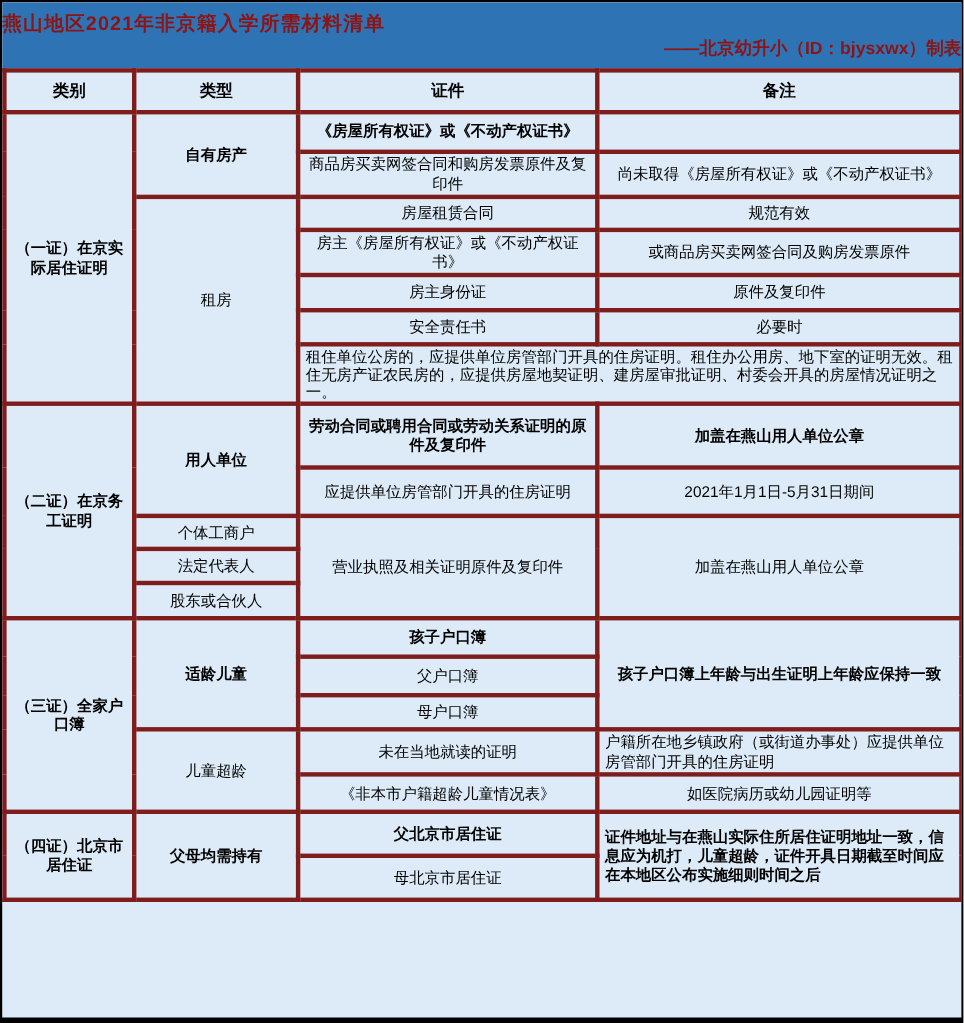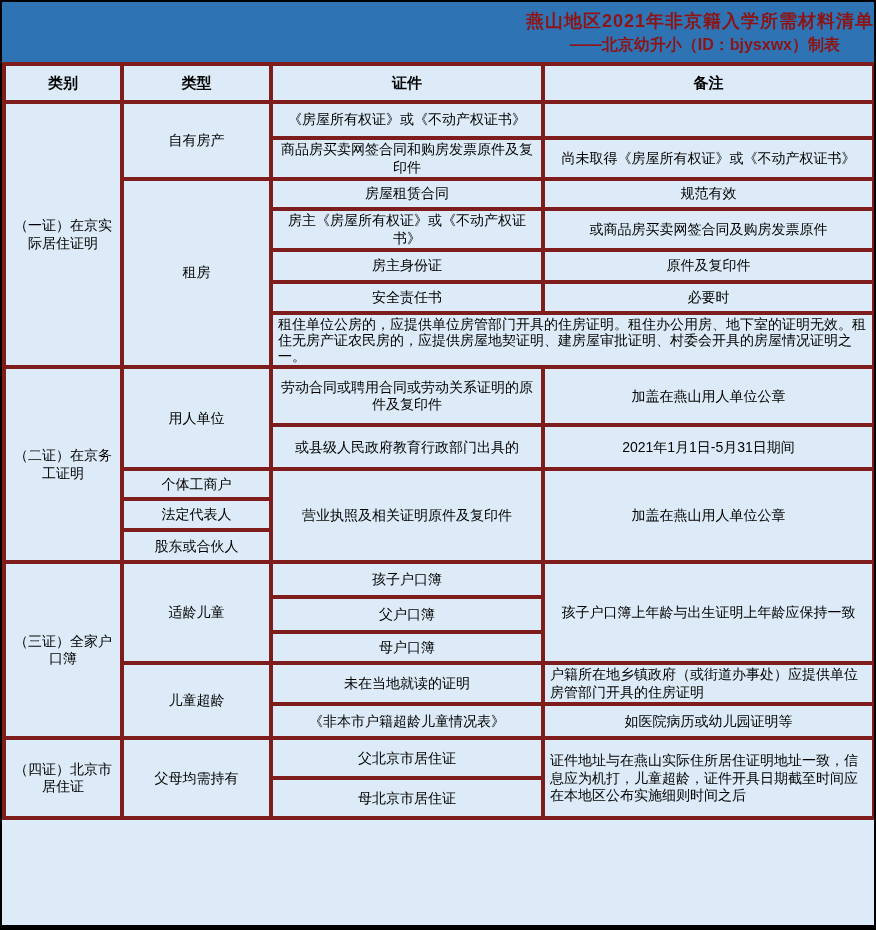--- a/index.html
+++ b/index.html
@@ -10,38 +10,38 @@
     background: #dcebf7;
     display: flex; flex-direction: column;
     overflow: hidden;
   }
   
   .banner {
     height: 60px; background: #2e74b5; flex: 0 0 60px;
     padding-top: 7px;
   }
   .banner .title {
-    text-align: right; color: #8d1414; font-weight: bold;
+    text-align: left; color: #8d1414; font-weight: bold;
     font-size: 18px; line-height: 24px; letter-spacing: 1px;
   }
   .banner .subtitle {
-    text-align: right; padding-right: 34px; color: #8d1414;
+    text-align: right; color: #8d1414;
     font-weight: bold; font-size: 16px; line-height: 24px;
   }
   
   table { border-collapse: collapse; width: 872px; table-layout: fixed; }
   col.c1 { width: 118px; } col.c2 { width: 149px; }
   col.c3 { width: 272px; } col.c4 { width: 331px; }
   th, td {
     border: 4px solid #7f1d1d; text-align: center; vertical-align: middle;
     font-size: 14px; color: #000; padding: 1px 5px; line-height: 1.25;
     overflow: hidden;
   }
   th { font-weight: bold; font-size: 15px; }
-  tr.sec-start th, tr.sec-start td { border-top-width: 2px; }
+  tr.sec-start th, tr.sec-start td { border-top-width: 2px; font-weight: bold; }
   td.left  { text-align: left; }
   td.bold  { font-weight: normal; line-height: 1.15; }
   
   .footer { flex: 1 1 auto; position: relative; }
   .notes { padding: 7px 8px 0 8px; color: #c00000; font-weight: bold;
            font-size: 15.5px; line-height: 23px; width: 650px; }
   .qr-panel {
     position: absolute; left: 678px; top: 6px; width: 94px; height: 94px;
     background: #fff; padding: 5px;
   }
@@ -127,21 +127,21 @@
       <td colspan="2" class="left bold">租住单位公房的，应提供单位房管部门开具的住房证明。租住办公用房、地下室的证明无效。租住无房产证农民房的，应提供房屋地契证明、建房屋审批证明、村委会开具的房屋情况证明之一。</td>
     </tr>
 
     <tr style="height:58px" class="sec-start">
       <td rowspan="5">（二证）在京务工证明</td>
       <td rowspan="2">用人单位</td>
       <td>劳动合同或聘用合同或劳动关系证明的原件及复印件</td>
       <td>加盖在燕山用人单位公章</td>
     </tr>
     <tr style="height:44px">
-      <td>或县级人民政府教育行政部门出具的</td>
+      <td>应提供单位房管部门开具的住房证明</td>
       <td>2021年1月1日-5月31日期间</td>
     </tr>
     <tr style="height:30px">
       <td>个体工商户</td>
       <td rowspan="3">营业执照及相关证明原件及复印件</td>
       <td rowspan="3">加盖在燕山用人单位公章</td>
     </tr>
     <tr style="height:31px">
       <td>法定代表人</td>
     </tr>

